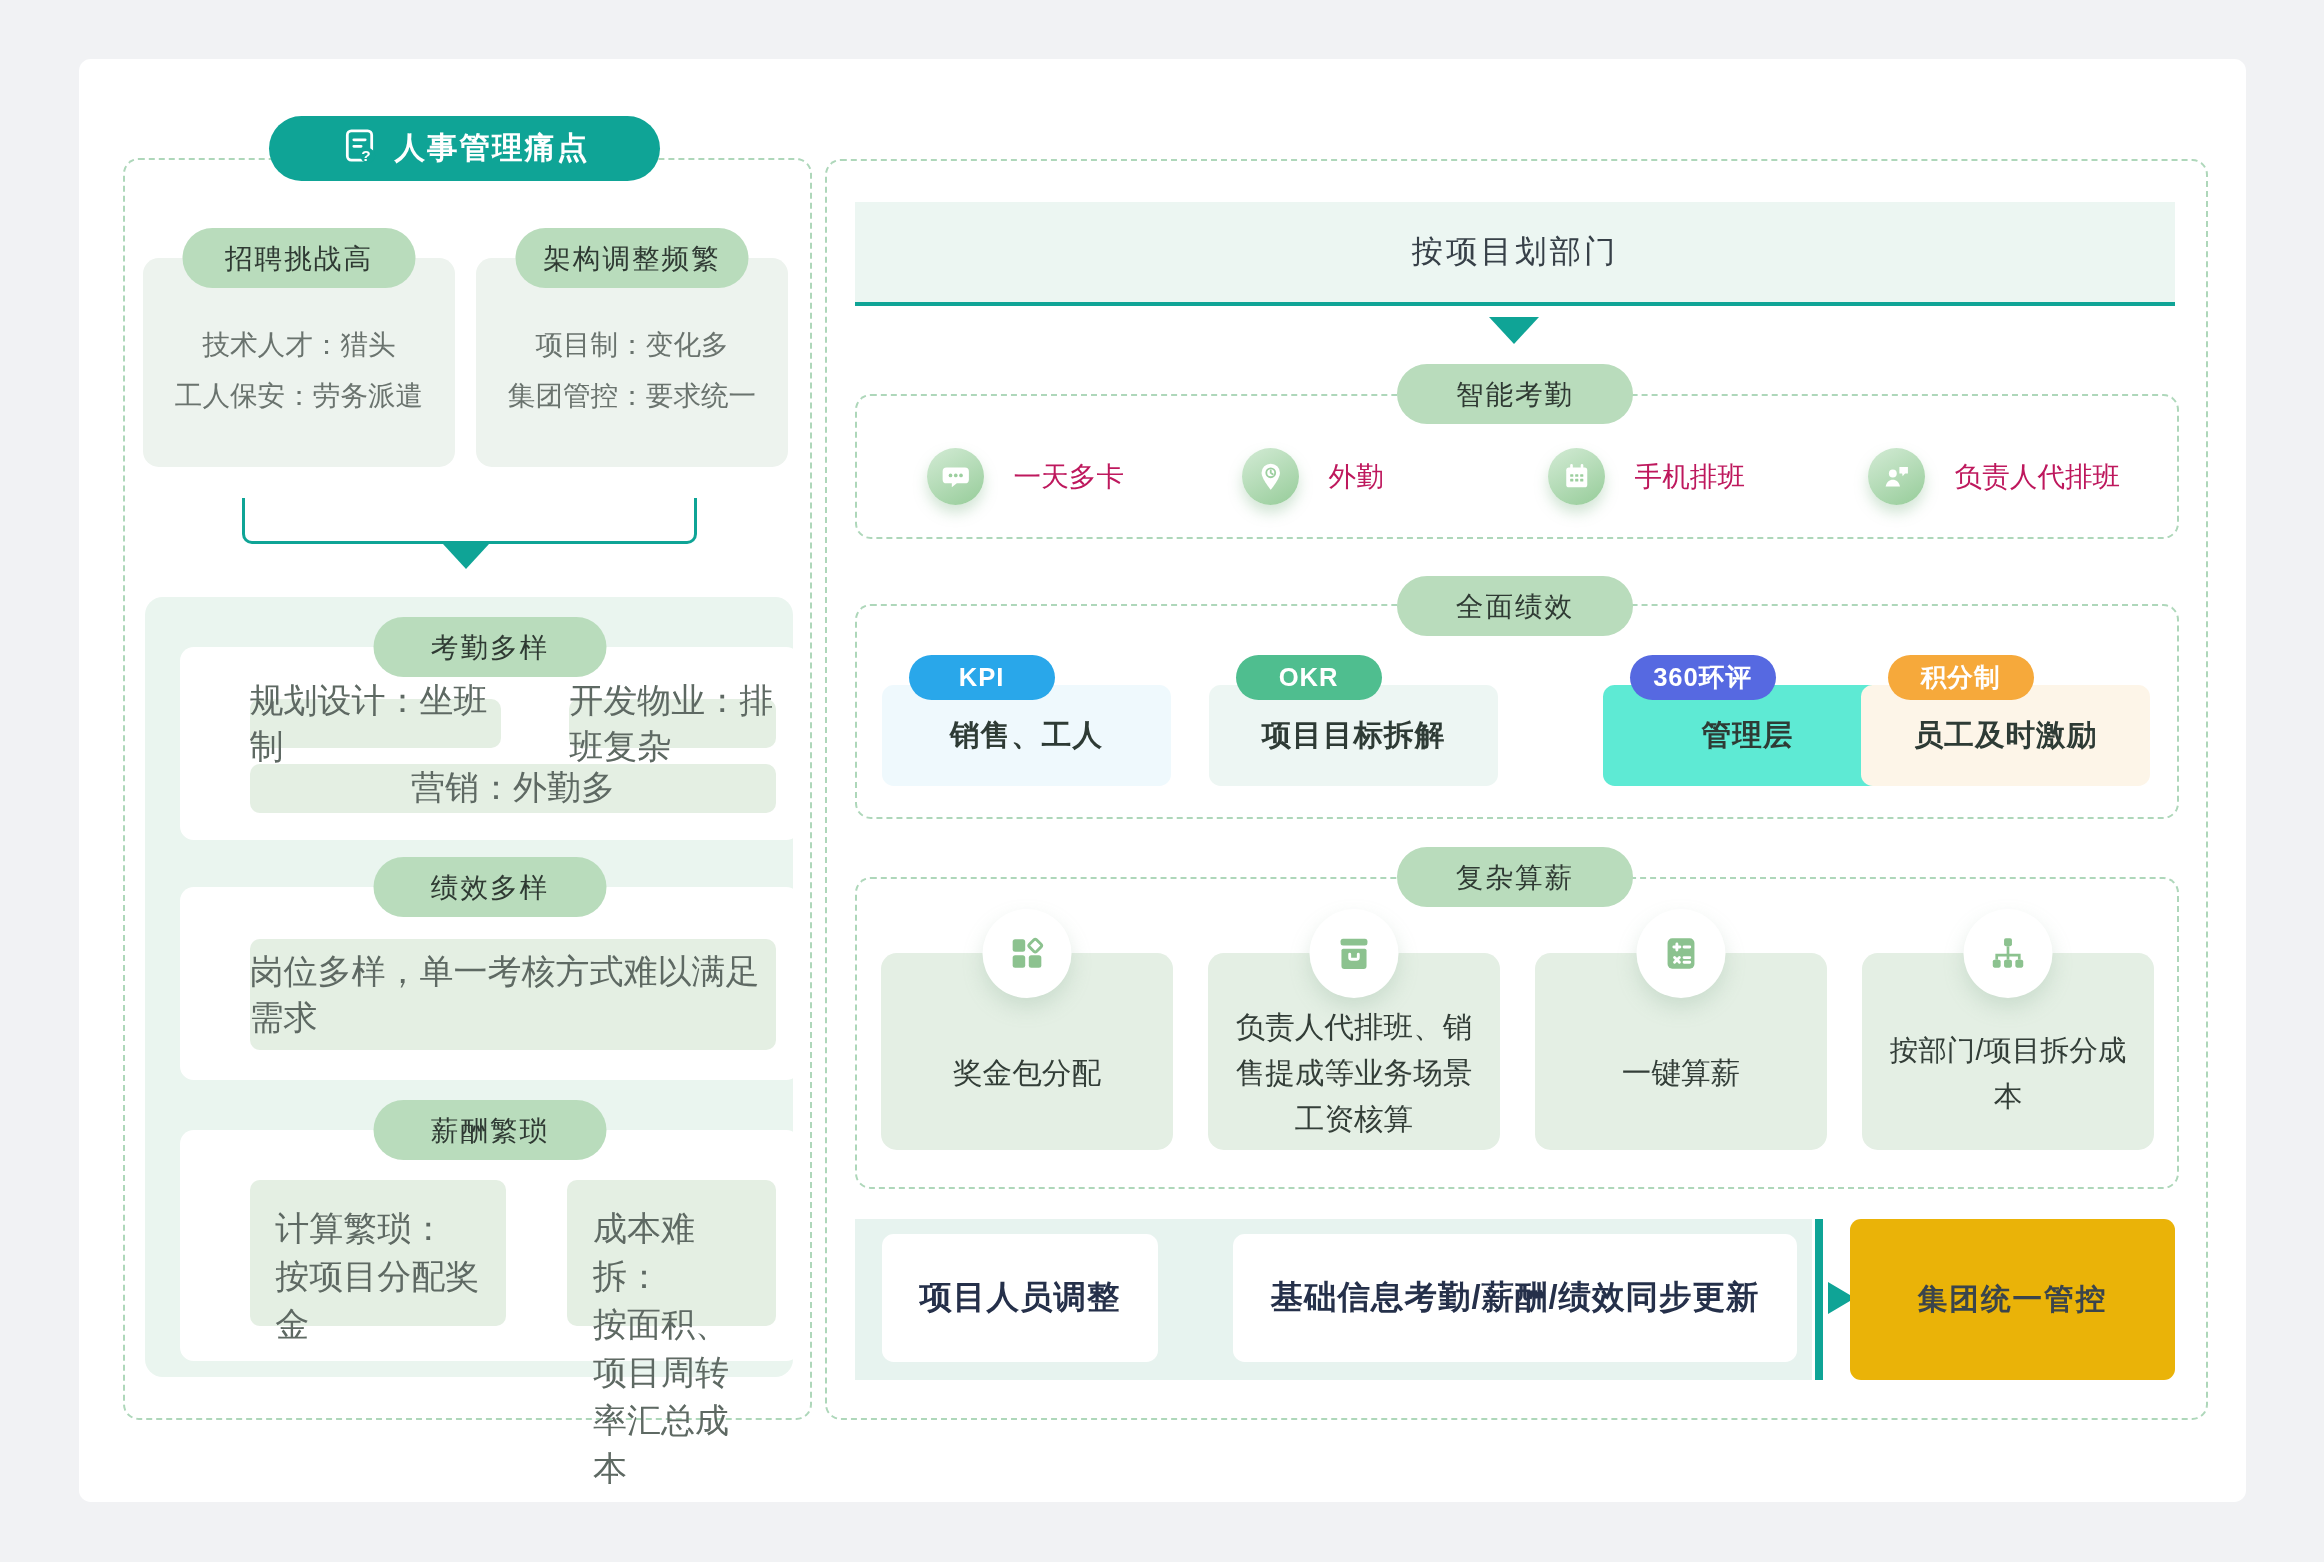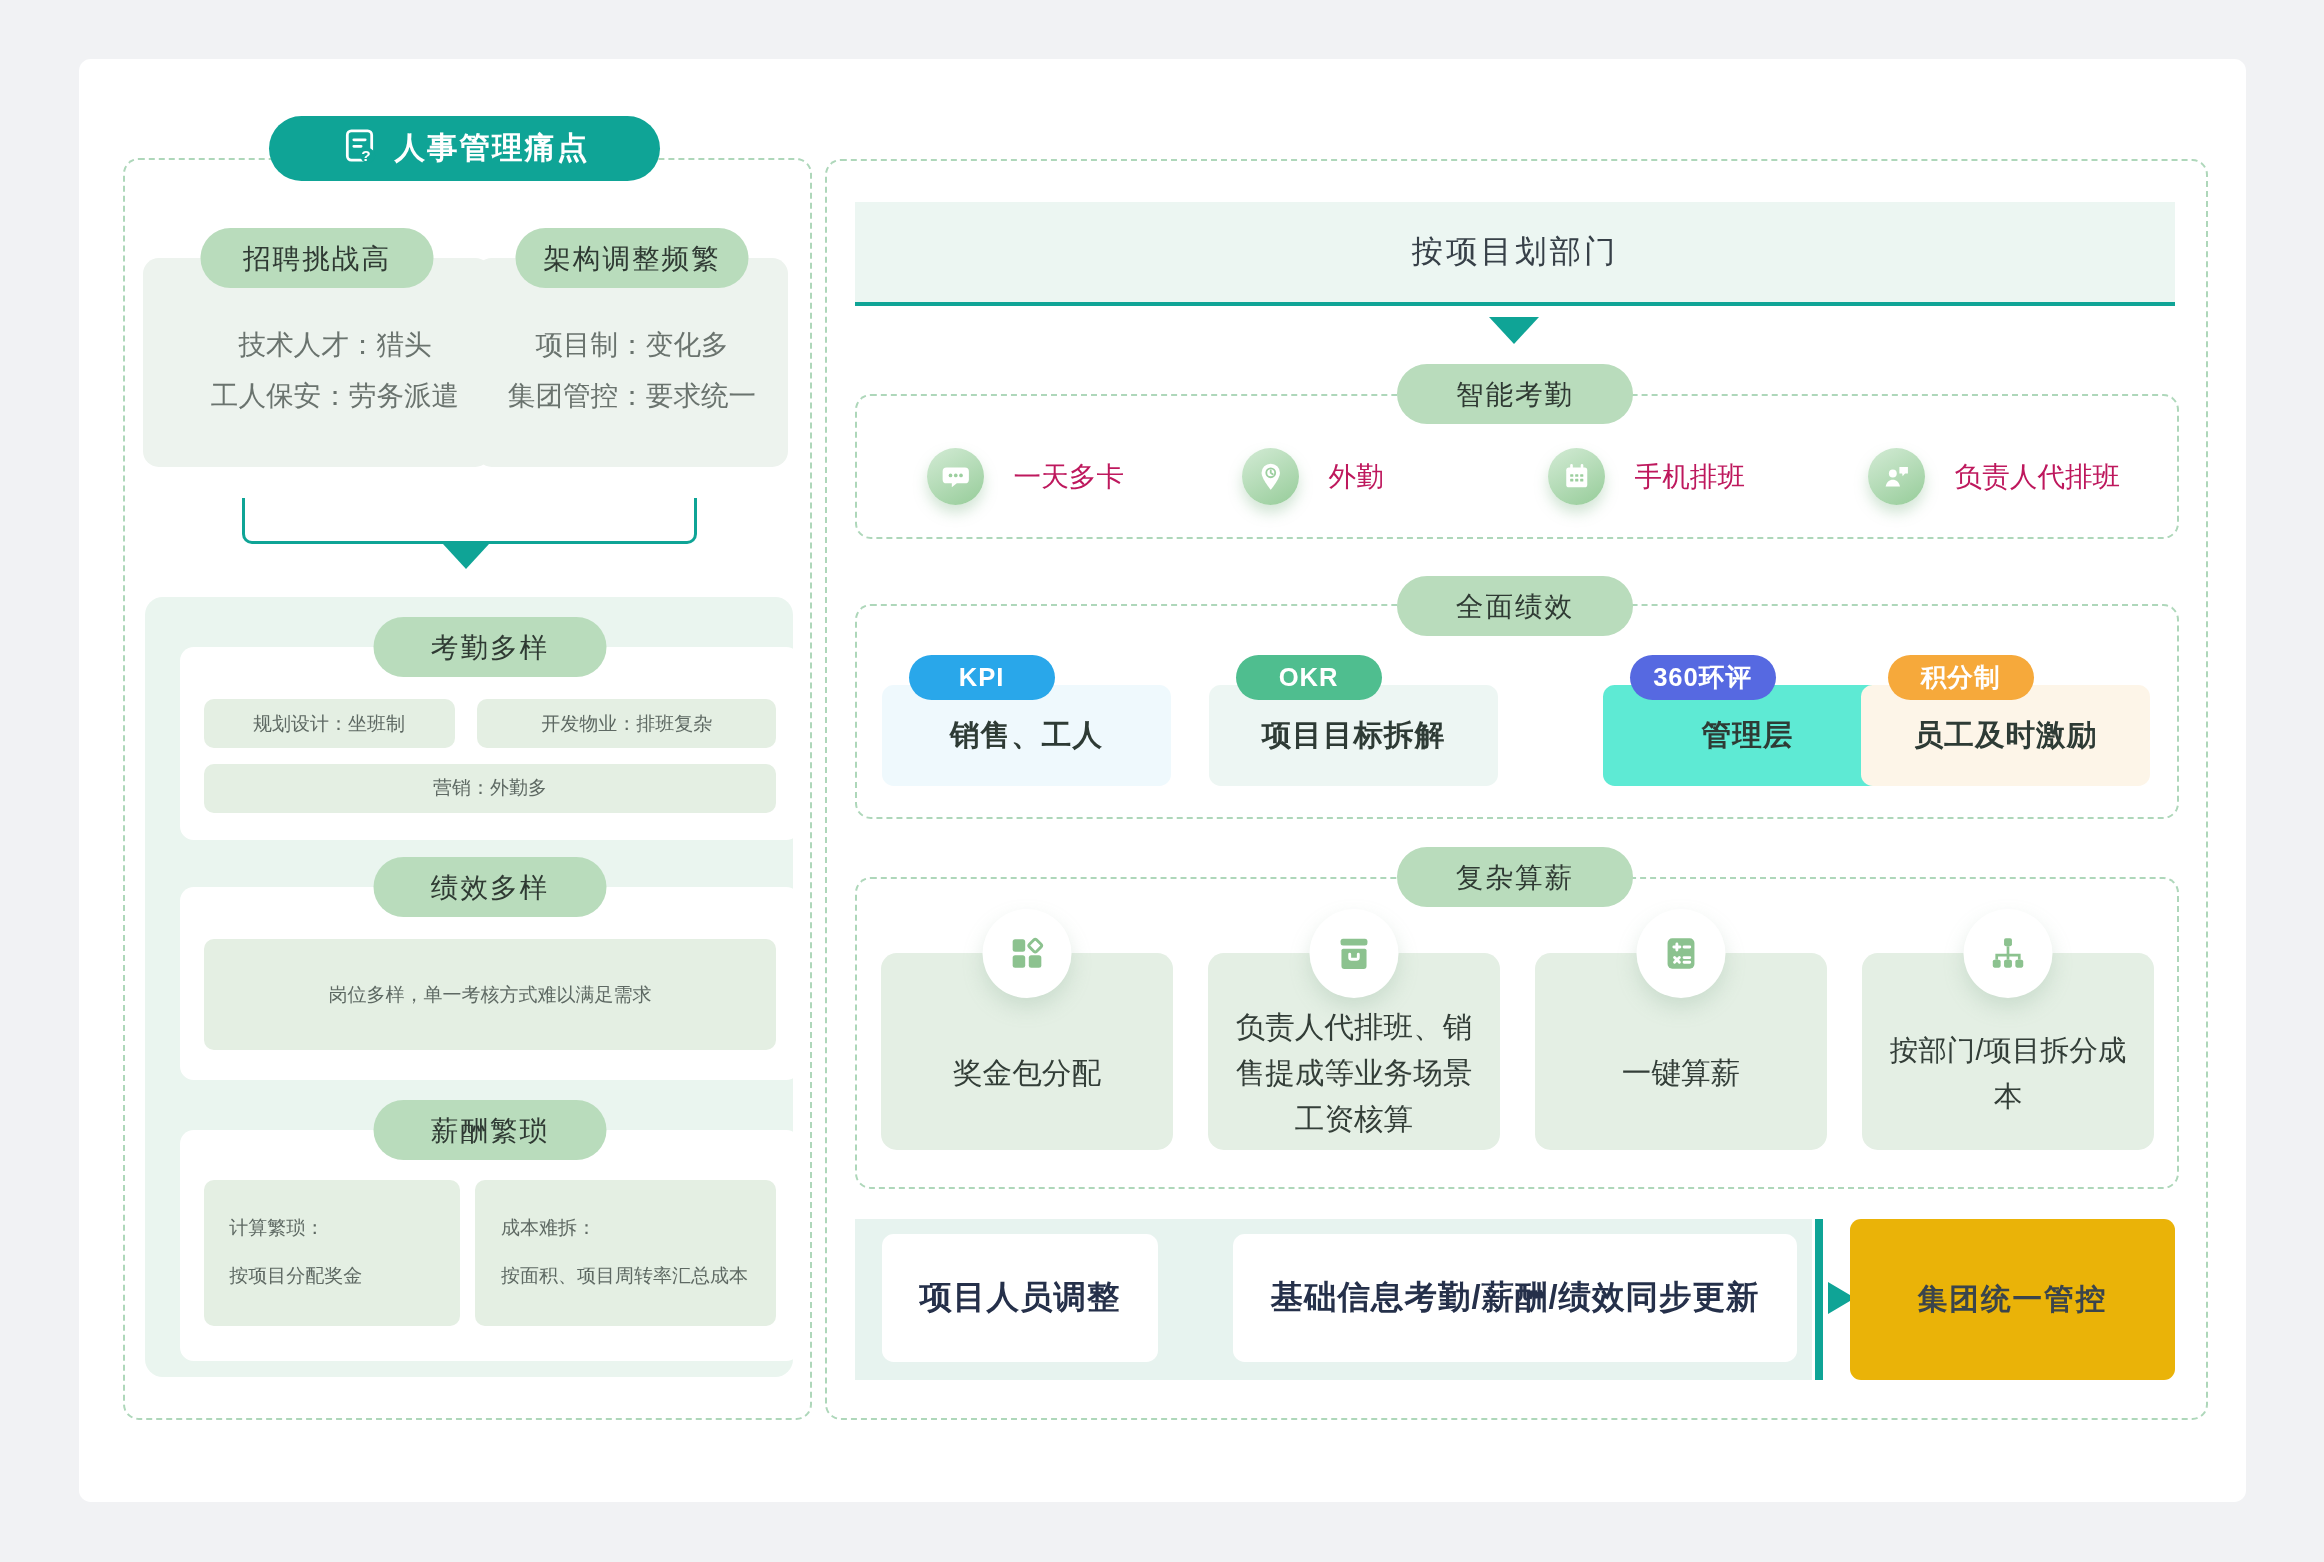--- a/index.html
+++ b/index.html
@@ -10,21 +10,21 @@
   .teal-pill{position:absolute;background:#0fa496;border-radius:33px;color:#fff;font-size:30.5px;font-weight:600;display:flex;align-items:center;justify-content:center;gap:15.8px;z-index:5;letter-spacing:2px;}
   .green-pill{position:absolute;background:#b9dcbc;border-radius:31.5px;color:#2f3a33;font-size:27.6px;font-weight:500;display:flex;align-items:center;justify-content:center;z-index:4;letter-spacing:2px;}
   .pain-card{position:absolute;background:#edf3ee;border-radius:15.8px;}
   .pain-lines{padding-top:61px;text-align:center;}
   .pain-line{font-size:27.6px;color:#6a736e;line-height:51px;}
   .bracket{position:absolute;left:242px;top:498px;width:449px;height:43px;border-left:3px solid #0fa496;border-right:3px solid #0fa496;border-bottom:3px solid #0fa496;border-radius:0 0 9.9px 9.9px;}
   .tri-down{position:absolute;width:0;height:0;border-left:23.6px solid transparent;border-right:23.6px solid transparent;border-top:25.6px solid #0fa496;}
   .pale-box{position:absolute;left:145px;top:597px;width:648px;height:780px;background:#eaf5ef;border-radius:17.7px;}
   .sec-card{position:absolute;background:#ffffff;border-radius:13.8px;padding-left:40px;}
   .sec-pill{position:absolute;left:50%;transform:translateX(-50%);top:-29.6px;width:233px;height:60px;}
-  .chip{background:#e4efe3;border-radius:9.9px;color:#5e6963;font-size:19px;display:flex;align-items:center;justify-content:center;}
+  .chip{background:#e4efe3;border-radius:9.9px;color:#5e6963;font-size:34px;display:flex;align-items:center;justify-content:center;margin-left:46px;}
   .chip-area{position:absolute;left:23.6px;right:23.6px;top:52px;}
   .chip-row{display:flex;gap:22.7px;margin-bottom:15.8px;}
   .chip-tall{align-items:flex-start;justify-content:flex-start;text-align:left;padding:23.6px 25.6px;line-height:48px;display:block;box-sizing:border-box;}
   .top-bar{position:absolute;left:855px;top:202px;width:1320px;height:104px;background:#ecf6f2;border-bottom:4.9px solid #0fa496;display:flex;align-items:center;justify-content:center;font-size:31.5px;color:#374048;font-weight:500;letter-spacing:3px;box-sizing:border-box;}
   .att-item{position:absolute;display:flex;align-items:center;gap:29.6px;height:57px;}
   .att-circle{width:57px;height:57px;border-radius:50%;background:linear-gradient(150deg,#cde8cf 10%,#9ccf9f 90%);display:flex;align-items:center;justify-content:center;box-shadow:0 7.9px 13.8px rgba(125,180,135,.35);}
   .att-label{font-size:27.6px;color:#be185d;}
   .perf-card{position:absolute;top:685px;width:289px;height:101px;border-radius:11.8px;display:flex;align-items:center;justify-content:center;font-size:29.6px;font-weight:600;color:#2e3b35;letter-spacing:1px;}
   .perf-tag{position:absolute;top:-30.5px;left:26.6px;min-width:146px;height:45px;border-radius:22.7px;display:flex;align-items:center;justify-content:center;color:#fff;font-size:25.6px;font-weight:600;}
   .pay-card{position:absolute;top:953px;width:292px;height:197px;background:#e4efe4;border-radius:15.8px;}
@@ -49,21 +49,21 @@
       <svg width="39" height="39" viewBox="0 0 24 24" fill="none" stroke="#fff" stroke-width="1.7" stroke-linecap="round" style="font-size:31px">
         <rect x="4.5" y="3" width="15" height="18" rx="2.5"></rect>
         <path d="M8.5 8.5h7M8.5 12.5h4.5"></path>
         <circle cx="17" cy="18.2" r="4.6" fill="#0fa496" stroke="none"></circle>
         <text x="17" y="21.4" font-size="9.5" fill="#fff" text-anchor="middle" stroke="none" font-weight="bold">?</text>
       </svg>
     </span>
     <span>人事管理痛点</span>
   </div>
 
-  <div class="pain-card" style="left:143px;top:258px;width:312px;height:209px;padding-left:36px;">
+  <div class="pain-card" style="left:143px;top:258px;width:312px;height:209px;">
     <div class="green-pill sec-pill">
         <span>招聘挑战高</span>
       </div>
     <div class="pain-lines">
       <div class="pain-line">技术人才：猎头</div>
       <div class="pain-line">工人保安：劳务派遣</div>
     </div>
   </div>
   <div class="pain-card" style="left:476px;top:258px;width:312px;height:209px;">
     <div class="green-pill sec-pill">

